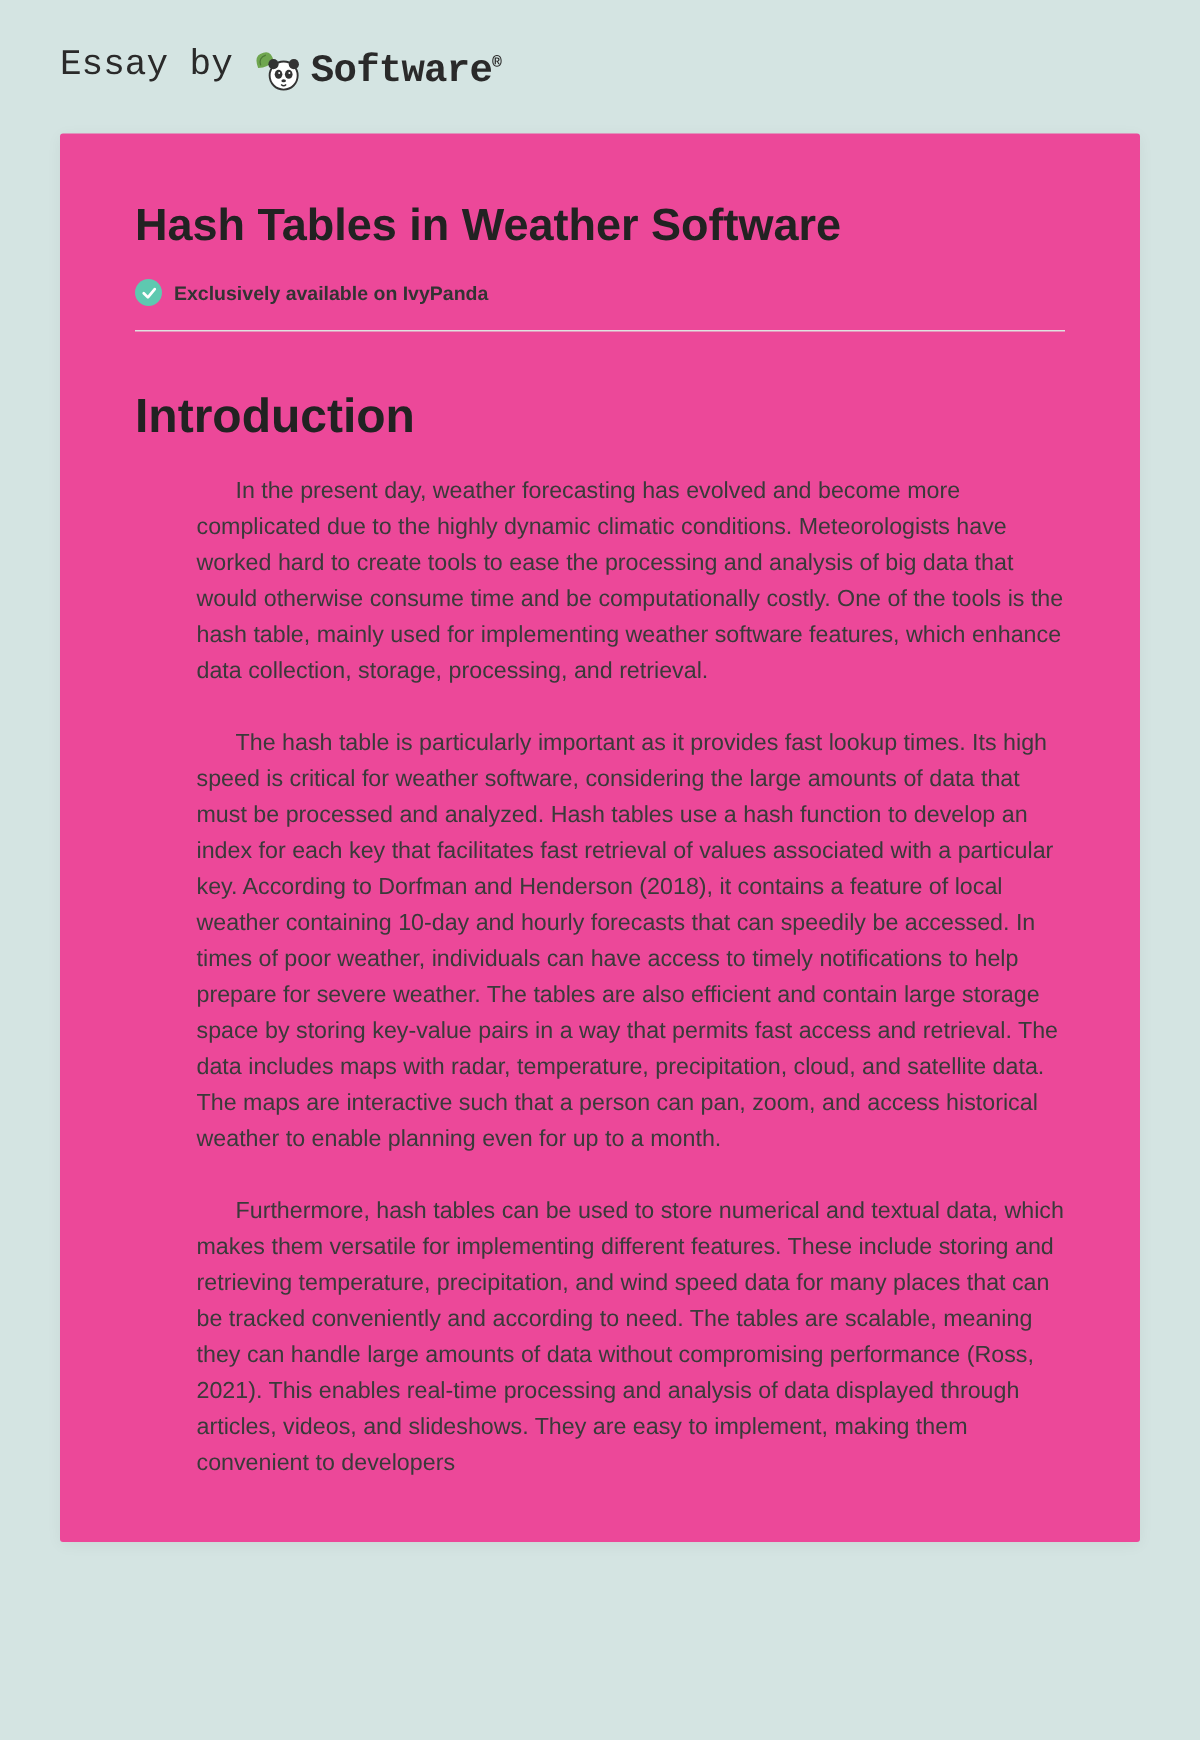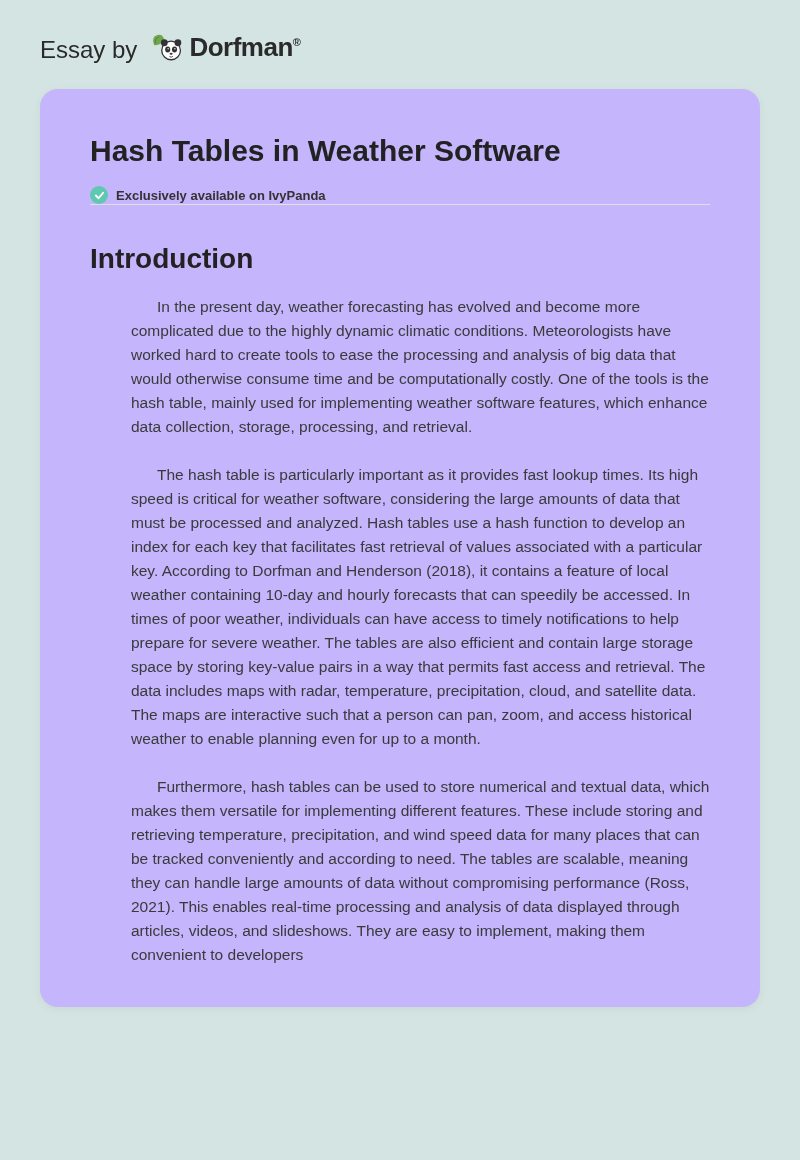--- a/index.html
+++ b/index.html
@@ -7,23 +7,24 @@
     width: 800px;
     height: 1160px;
     background: #d4e4e2;
     font-family: Arial, Helvetica, sans-serif;
     color: #333;
     padding: 30px 40px;
     overflow: hidden;
   }
   .header-bar {
     display: flex;
-    align-items: flex-end;
+    align-items: flex-start;
     gap: 12px;
     margin-bottom: 25px;
+    font-family: Liberation Mono, monospace;
   }
   .essay-by {
     font-size: 24px;
     font-weight: 400;
     color: #2a2a2a;
   }
   .logo-wrap {
     display: flex;
     align-items: center;
     gap: 6px;
@@ -36,56 +37,57 @@
     font-size: 26px;
     font-weight: 600;
     color: #2a2a2a;
     letter-spacing: -0.5px;
   }
   .logo-text sup {
     font-size: 11px;
     vertical-align: super;
   }
   .card {
-    background: #c4b5fd;
-    border-radius: 18px;
+    background: #ec4899;
+    border-radius: 2px;
     padding: 45px 50px 40px 50px;
     box-shadow: 0 2px 10px rgba(0,0,0,0.05);
   }
   .title {
     font-size: 30px;
     font-weight: 700;
     color: #222;
     margin-bottom: 18px;
   }
   .exclusive-row {
     display: flex;
     align-items: center;
     gap: 8px;
+    padding-bottom: 16px;
     border-bottom: 1px solid #e0e0e0;
     margin-bottom: 26px;
   }
   .check-circle {
     width: 18px;
     height: 18px;
     border-radius: 50%;
     background: #5ec9b0;
     display: flex;
     align-items: center;
     justify-content: center;
     flex-shrink: 0;
   }
   .check-circle svg { width: 11px; height: 11px; }
   .exclusive-text {
     font-size: 13px;
     font-weight: 700;
     color: #333;
   }
   .section-heading {
-    font-size: 28px;
+    font-size: 32px;
     font-weight: 700;
     color: #222;
     margin-bottom: 20px;
     margin-top: 38px;
   }
   .para {
     font-size: 15.5px;
     line-height: 1.55;
     color: #3a3a3a;
     margin-bottom: 24px;
@@ -109,21 +111,21 @@
         <circle cx="34" cy="15" r="4" fill="#333"></circle>
         <ellipse cx="22" cy="23" rx="3" ry="3.5" fill="#333"></ellipse>
         <ellipse cx="30" cy="23" rx="3" ry="3.5" fill="#333"></ellipse>
         <circle cx="22.5" cy="22" r="0.8" fill="#fff"></circle>
         <circle cx="30.5" cy="22" r="0.8" fill="#fff"></circle>
         <ellipse cx="26" cy="28" rx="1.8" ry="1.2" fill="#333"></ellipse>
         <path d="M24 31 Q26 33 28 31" stroke="#333" stroke-width="1" fill="none"></path>
       </svg>
     </span>
     <span class="logo-text">
-      <span>Dorfman</span><sup>®</sup>
+      <span>Software</span><sup>®</sup>
     </span>
   </div>
 </div>
 
 <div class="card">
   <h1 class="title">Hash Tables in Weather Software</h1>
 
   <div class="exclusive-row">
     <span class="check-circle">
       <svg viewBox="0 0 12 12">

